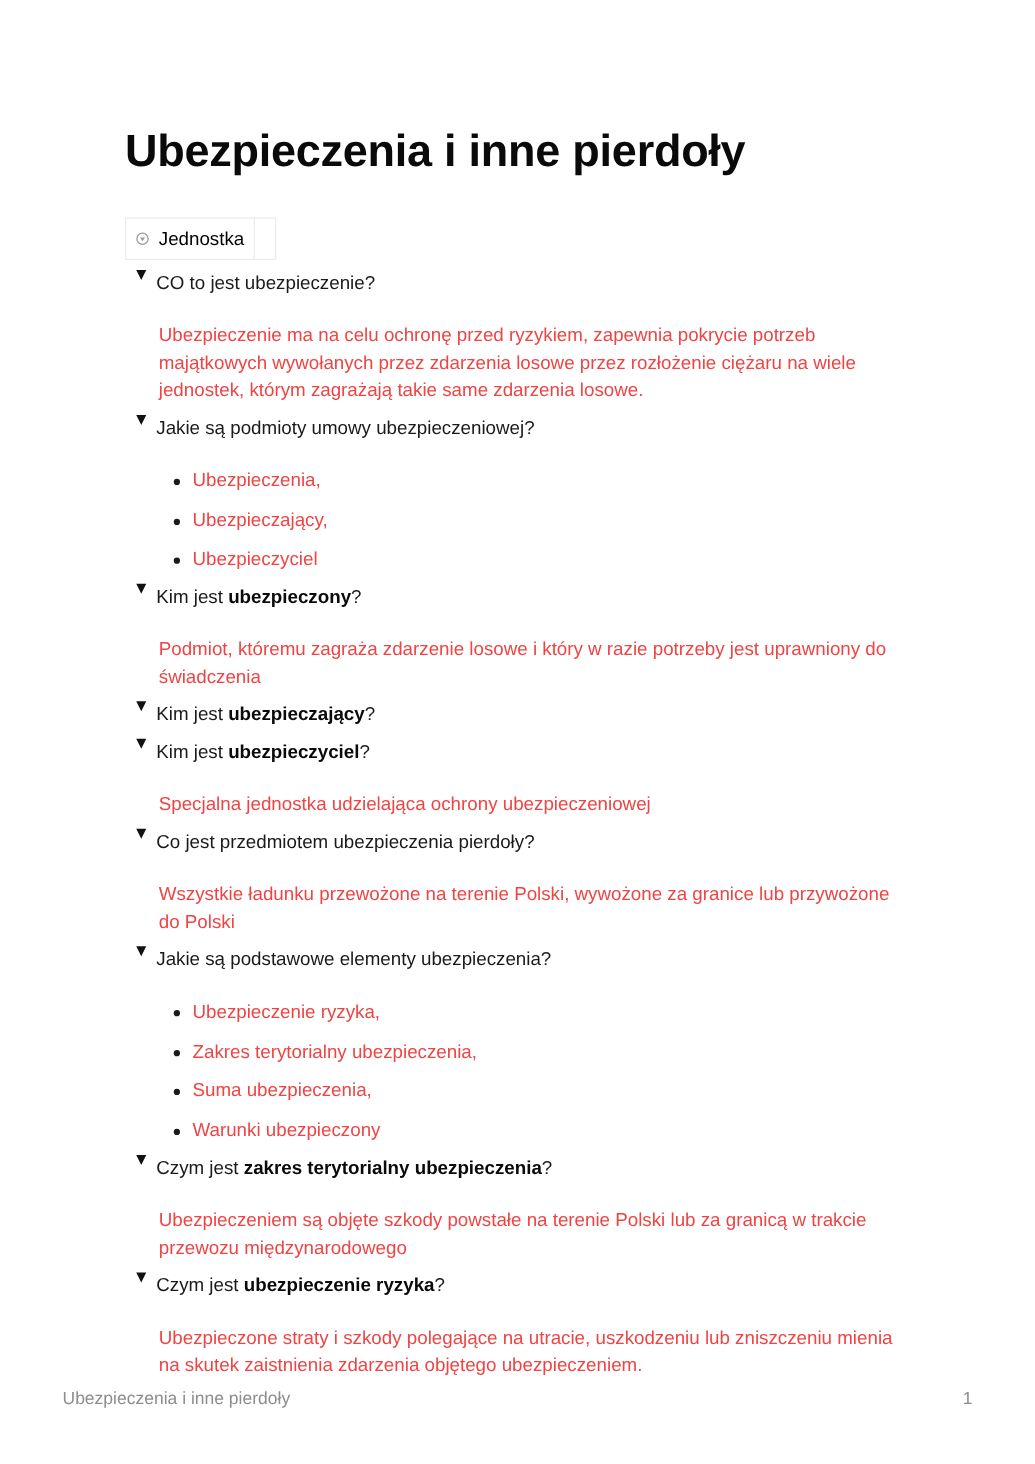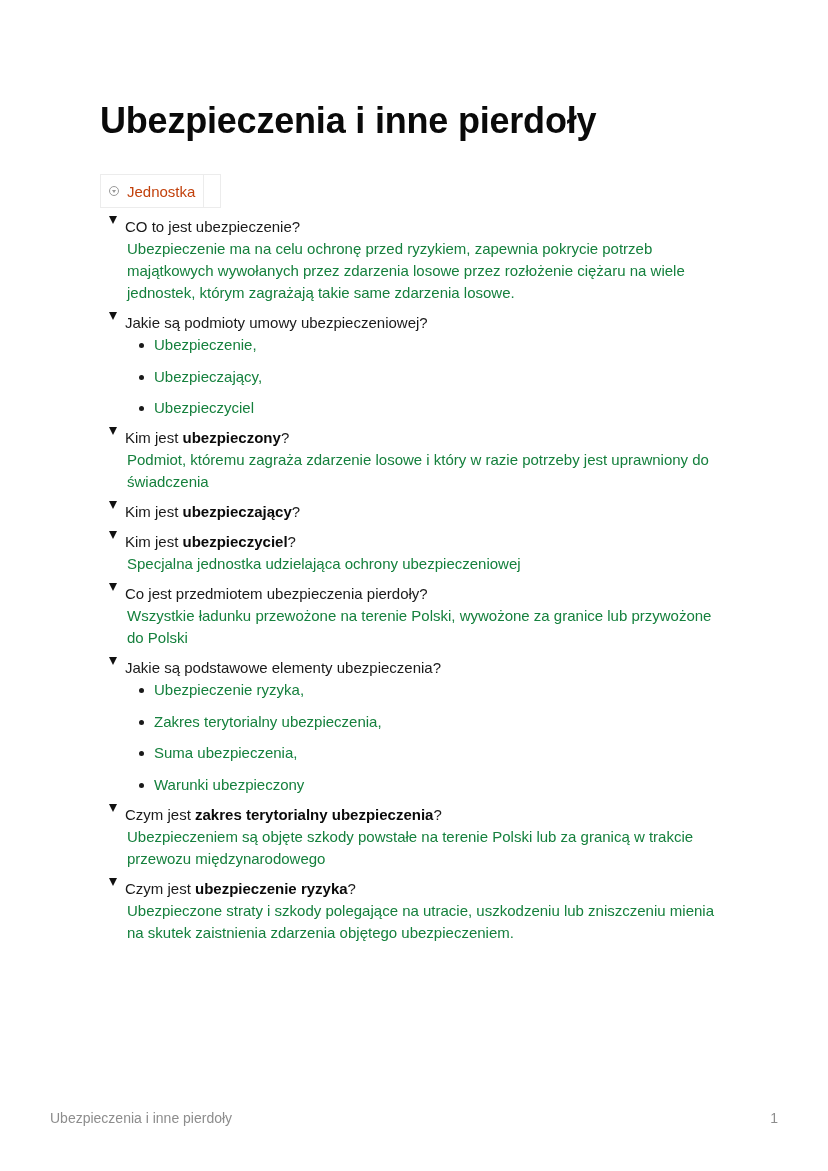--- a/index.html
+++ b/index.html
@@ -12,21 +12,21 @@
       font-size: 36px; font-weight: bold; color: #0a0a0a; margin: 0;
       letter-spacing: -0.2px;
     }
     .prop-table {
       position: absolute; left: 100px; top: 174px;
       display: flex; border-top: 1px solid #ececec; border-bottom: 1px solid #ececec;
       height: 32px;
     }
     .prop-cell {
       display: flex; align-items: center; padding: 0 8px;
-      border-left: 1px solid #ececec; font-size: 15px; color: #c2410c;
+      border-left: 1px solid #ececec; font-size: 15px; color: #000000;
     }
     .prop-cell.empty { width: 16px; border-right: 1px solid #ececec; padding: 0; }
     .prop-icon {
       width: 10px; height: 10px; border: 1px solid #9a9a9a; border-radius: 50%;
       display: inline-flex; align-items: center; justify-content: center;
       margin-right: 8px; box-sizing: border-box;
     }
     .prop-icon::after {
       content: ""; width: 0; height: 0;
       border-left: 2.5px solid transparent; border-right: 2.5px solid transparent;
@@ -37,22 +37,22 @@
     .toggle-head {
       display: flex; font-size: 15px; line-height: 22px;
       color: #1a1a1a; cursor: pointer;
     }
     .tri {
       width: 0; height: 0; margin-right: 8px;
       border-left: 4.5px solid transparent; border-right: 4.5px solid transparent;
       border-top: 8px solid #111;
     }
     .toggle-body {
-      margin-left: 18px; margin-top: 0; font-size: 15px; line-height: 22px;
-      color: #15803d;
+      margin-left: 18px; margin-top: 20px; font-size: 15px; line-height: 22px;
+      color: #ef4444;
     }
     .toggle-body p { margin: 0; }
     ul.bullets { margin: 0; padding: 0; list-style: none; }
     ul.bullets li {
       position: relative; padding-left: 27px; line-height: 22px; margin-bottom: 9.5px;
       font-size: 15px;
     }
     ul.bullets li:last-child { margin-bottom: 0; }
     ul.bullets li::before {
       content: ""; position: absolute; left: 12px; top: 9px;
@@ -91,21 +91,21 @@
     </div>
   </div>
 
   <div class="toggle">
     <div class="toggle-head">
       <span class="tri"></span>
       <span><span>Jakie są podmioty umowy ubezpieczeniowej?</span><b></b><span></span></span>
     </div>
     <div class="toggle-body">
       <ul class="bullets">
-        <li>Ubezpieczenie,</li>
+        <li>Ubezpieczenia,</li>
         <li>Ubezpieczający,</li>
         <li>Ubezpieczyciel</li>
       </ul>
     </div>
   </div>
 
   <div class="toggle">
     <div class="toggle-head">
       <span class="tri"></span>
       <span><span>Kim jest </span><b>ubezpieczony</b><span>?</span></span>

